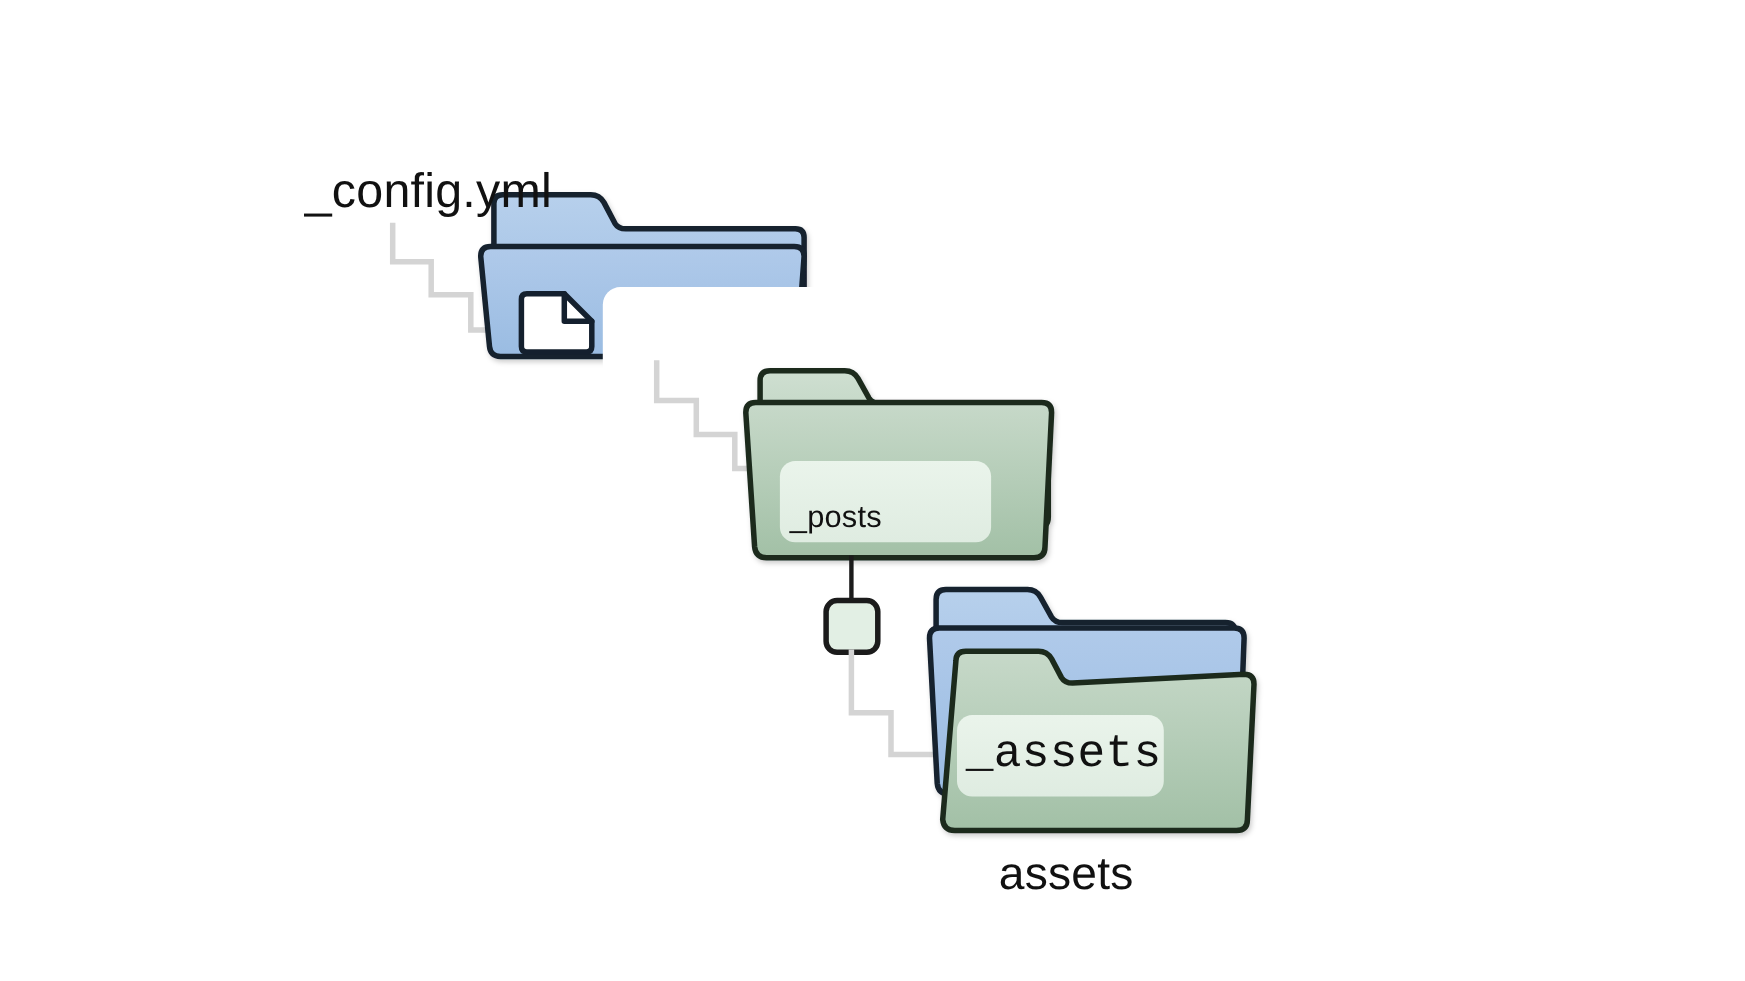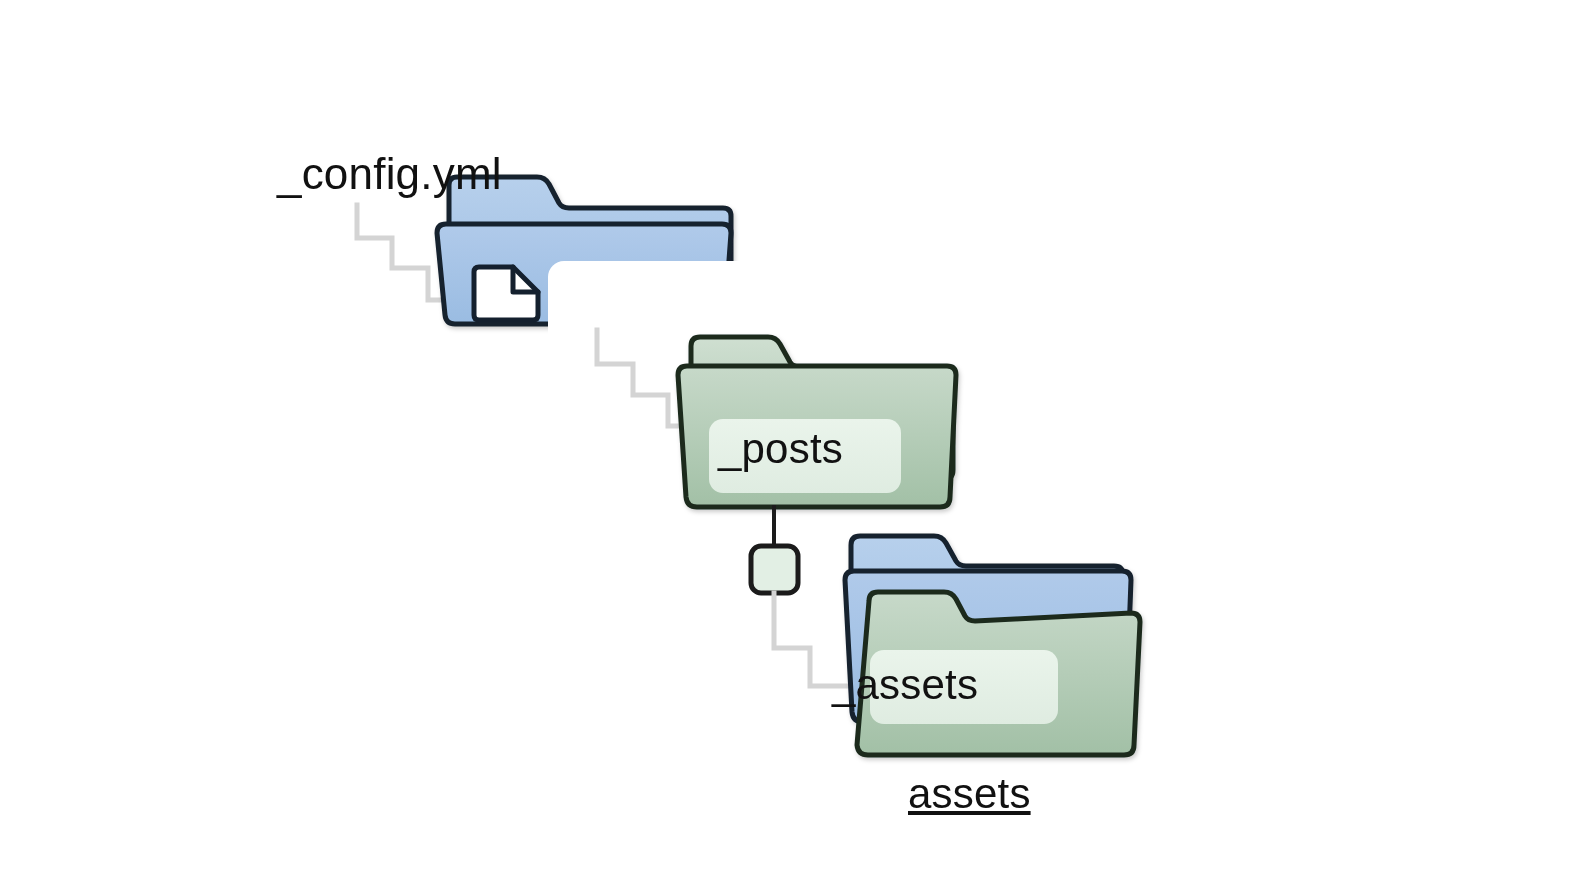--- a/index.html
+++ b/index.html
@@ -4,23 +4,23 @@
 <style>
   html,body{margin:0;padding:0;background:#ffffff;}
   body{width:1586px;height:892px;overflow:hidden;
        font-family:"Liberation Sans","DejaVu Sans",sans-serif;}
   #stage{position:relative;width:1586px;height:892px;background:#fff;}
   #stage svg{position:absolute;left:0;top:0;width:1586px;height:892px;}
   .lbl{position:absolute;color:#111;white-space:nowrap;line-height:1;
        font-weight:400;letter-spacing:0.2px;}
   #t-config{left:277px;top:152px;font-size:44px;}
   #t-layouts{left:547px;top:272px;font-size:44px;}
-  #t-posts{left:718px;top:428px;font-size:42px;}
-  #t-assets{left:832px;top:664px;font-size:42px;}
-  #t-assetscap{left:908px;top:773px;font-size:42px;text-decoration:underline;}
+  #t-posts{left:718px;top:456px;font-size:28px;}
+  #t-assets{left:878px;top:664px;font-size:42px;font-family:Liberation Mono, monospace;}
+  #t-assetscap{left:908px;top:773px;font-size:42px;}
 </style>
 </head>
 <body>
 
 <div id="stage">
 
   <svg viewBox="0 0 1586 892" xmlns="http://www.w3.org/2000/svg">
     <defs>
       <linearGradient id="gblue" x1="0" y1="0" x2="0" y2="1">
         <stop offset="0%" stop-color="#b7d0ec"></stop>

